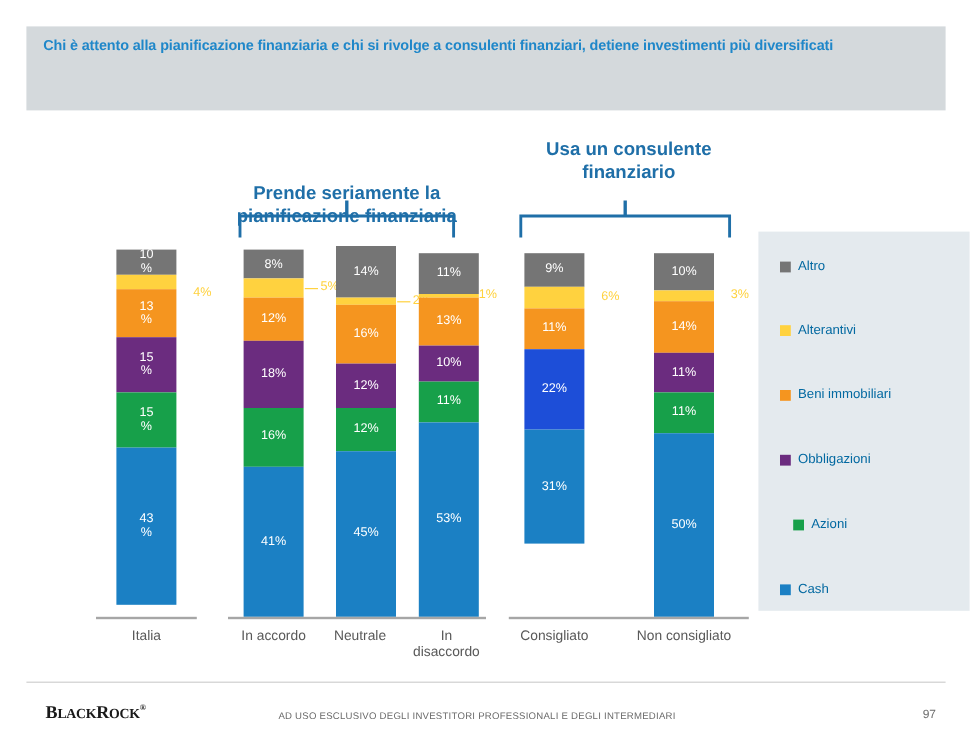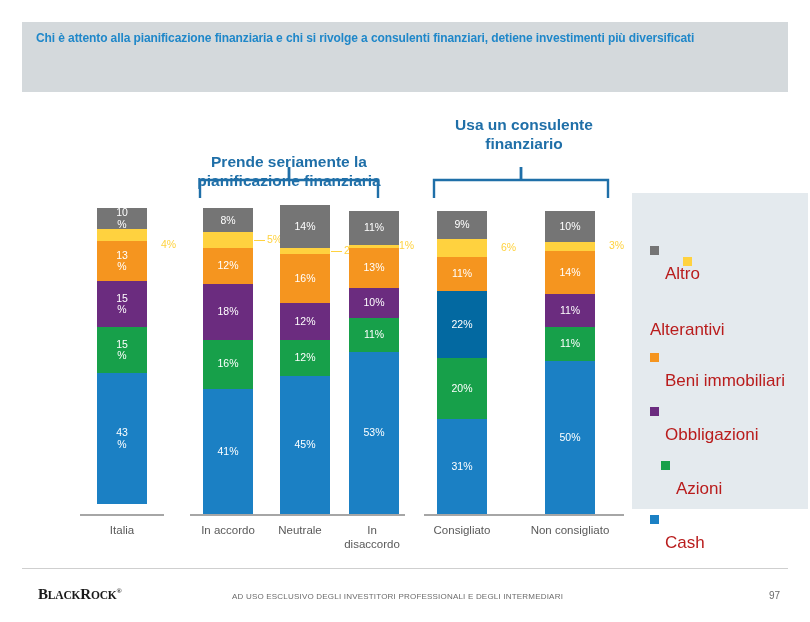--- a/index.html
+++ b/index.html
@@ -43,21 +43,21 @@
 
   
   .cat{position:absolute;font-size:11.5px;color:#595959;text-align:center;
        line-height:1.2;}
 
   
   .legend{position:absolute;left:632px;top:193px;width:176px;height:316px;
           background:#e4eaee;}
   .legend-item{position:absolute;left:18px;display:flex;align-items:center;gap:6px;}
   .legend-sw{width:9px;height:9px;display:inline-block;flex:none;}
-  .legend-lb{font-size:17px;color:#b91c1c;white-space:nowrap;margin-top:48px;}
+  .legend-lb{font-size:11px;color:#0369a1;white-space:nowrap;}
 
   
   .footer-rule{position:absolute;left:22px;top:568px;width:766px;height:1px;
                background:#cfcfcf;}
   .logo{position:absolute;left:38px;top:586px;font-size:15px;
         font-weight:bold;color:#1a1a1a;letter-spacing:-0.2px;
         font-family:"Liberation Serif",serif;}
   .logo .sm{font-size:11.5px;}
   .logo .reg{font-size:7px;vertical-align:super;}
   .disclaimer{position:absolute;left:232px;top:592px;font-size:8px;
@@ -167,25 +167,22 @@
     </div>
     <div class="callout" style="left: 399px; top: 239.25px;">1%</div>
     <div class="bar" style="left: 437px; bottom: 46px; height: 302.94px;">
       <div class="seg" style="height: 27.54px; background: rgb(117, 117, 117);">
         <span>9%</span>
       </div>
       <div class="seg" style="height: 18.36px; background: rgb(255, 210, 63);"></div>
       <div class="seg" style="height: 33.66px; background: rgb(245, 149, 31);">
         <span>11%</span>
       </div>
-      <div class="seg" style="height: 67.32px; background: #0369a1;">
+      <div class="seg" style="height: 67.32px; background: #1d4ed8;">
         <span>22%</span>
-      </div>
-      <div class="seg" style="height: 61.2px; background: rgb(23, 160, 74);">
-        <span>20%</span>
       </div>
       <div class="seg" style="height: 94.86px; background: rgb(27, 128, 196);">
         <span>31%</span>
       </div>
     </div>
     <div class="callout" style="left: 501px; top: 240.78px;">6%</div>
     <div class="bar" style="left: 545px; bottom: 46px; height: 302.94px;">
       <div class="seg" style="height: 30.6px; background: rgb(117, 117, 117);">
         <span>10%</span>
       </div>
@@ -226,21 +223,21 @@
     <div class="cat" style="left: 508px; width: 124px; top: 524px;">
       <div>Non consigliato</div>
     </div>
   </div>
 
 <div class="legend" id="legend">
     <div class="legend-item" style="top: 23px;">
       <span class="legend-sw" style="background: rgb(117, 117, 117);"></span>
       <span class="legend-lb">Altro</span>
     </div>
-    <div class="legend-item" style="top: 64px; flex-direction: column;">
+    <div class="legend-item" style="top: 76px;">
       <span class="legend-sw" style="background: rgb(255, 210, 63);"></span>
       <span class="legend-lb">Alterantivi</span>
     </div>
     <div class="legend-item" style="top: 130px;">
       <span class="legend-sw" style="background: rgb(245, 149, 31);"></span>
       <span class="legend-lb">Beni immobiliari</span>
     </div>
     <div class="legend-item" style="top: 184px;">
       <span class="legend-sw" style="background: rgb(107, 44, 127);"></span>
       <span class="legend-lb">Obbligazioni</span>

